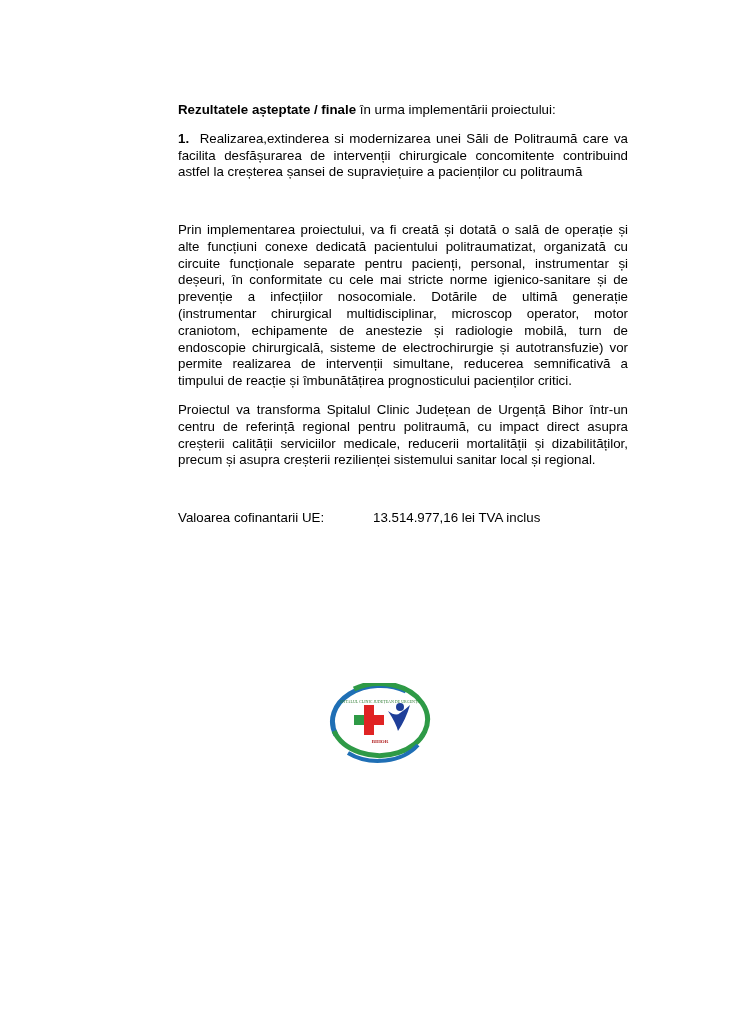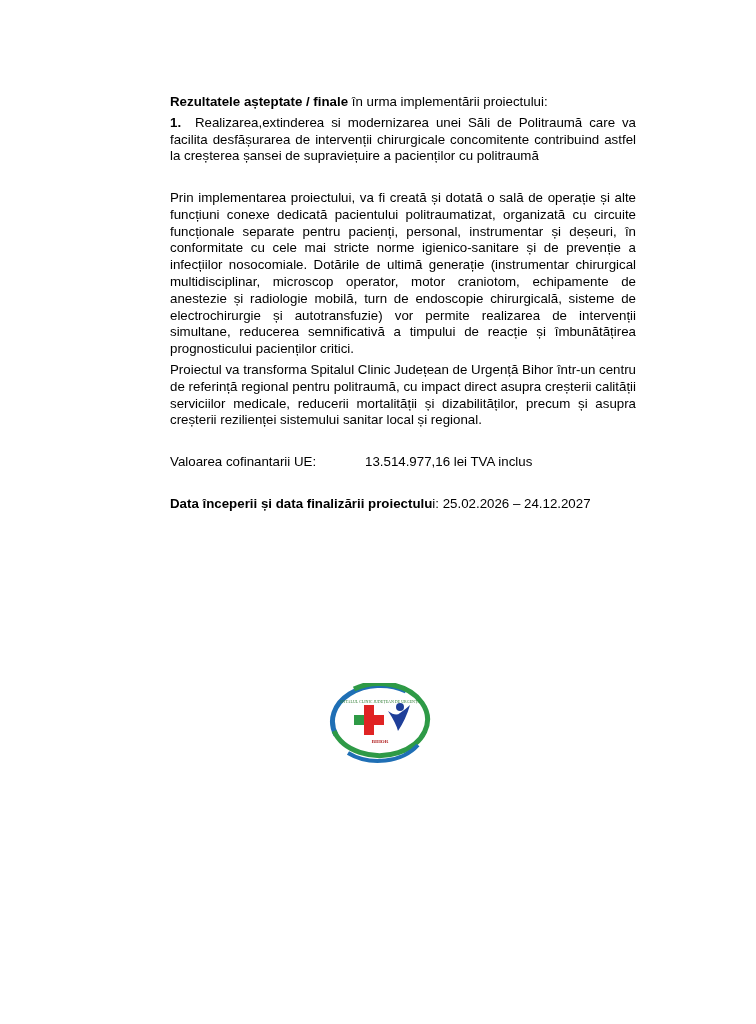--- a/index.html
+++ b/index.html
@@ -2,39 +2,38 @@
 <html><head>
   <meta charset="utf-8">
   <style>
     html, body { margin: 0; padding: 0; background: #ffffff; }
     body { width: 756px; height: 1024px; position: relative; overflow: hidden; }
     .page {
       position: absolute; left: 138px; top: 90px; width: 502px;
       font-family: "Liberation Sans", sans-serif;
       font-size: 13.3px; line-height: 16.8px; color: #000000;
     }
-    p { margin: 4px; text-align: justify; padding-left: 28px; }
+    p { margin: 12px; text-align: justify; padding-left: 28px; }
     .gap { height: 16.8px; }
     b { font-weight: bold; }
     .label-fixed { display: inline-block; width: 195px; font-weight: normal; }
     .logo { position: absolute; left: 326px; top: 683px; width: 108px; height: 82px; }
   </style>
 </head>
 <body>
 
 <div class="page">
   <p><b>Rezultatele așteptate / finale</b><span> în urma implementării proiectului:</span></p>
   <p><b>1.</b><span style="white-space:pre-wrap">  Realizarea,extinderea si modernizarea unei Săli de Politraumă care va facilita desfășurarea de intervenții chirurgicale concomitente contribuind astfel la creșterea șansei de supraviețuire a pacienților cu politraumă</span></p>
   <div class="gap"></div>
   <p>Prin implementarea proiectului, va fi creată și dotată o sală de operație și alte funcțiuni conexe dedicată pacientului politraumatizat, organizată cu circuite funcționale separate pentru pacienți, personal, instrumentar și deșeuri, în conformitate cu cele mai stricte norme igienico-sanitare și de prevenție a infecțiilor nosocomiale. Dotările de ultimă generație (instrumentar chirurgical multidisciplinar, microscop operator, motor craniotom, echipamente de anestezie și radiologie mobilă, turn de endoscopie chirurgicală, sisteme de electrochirurgie și autotransfuzie) vor permite realizarea de intervenții simultane, reducerea semnificativă a timpului de reacție și îmbunătățirea prognosticului pacienților critici.</p>
   <p>Proiectul va transforma Spitalul Clinic Județean de Urgență Bihor într-un centru de referință regional pentru politraumă, cu impact direct asupra creșterii calității serviciilor medicale, reducerii mortalității și dizabilităților, precum și asupra creșterii rezilienței sistemului sanitar local și regional.</p>
   <div class="gap"></div>
   <p><span class="label-fixed">Valoarea cofinantarii UE:</span><span>13.514.977,16 lei TVA inclus</span></p>
   <div class="gap"></div>
-  <p><b>Data începerii și data finalizării proiectulu</b><span>i: 25.02.2026 – 24.12.2027</span></p>
   <div class="gap"></div>
   <div class="gap"></div>
 </div>
 
 <div class="logo">
   <svg width="108" height="82" viewBox="0 0 108 82" xmlns="http://www.w3.org/2000/svg">
     <ellipse cx="54" cy="41" rx="50" ry="37" fill="#ffffff"></ellipse>
     <path d="M10 52 A48 36 0 0 1 80 8" fill="none" stroke="#1f6fb5" stroke-width="5"></path>
     <path d="M28 6 A48 36 0 1 1 8 48" fill="none" stroke="#2e9a46" stroke-width="5"></path>
     <path d="M22 70 A48 36 0 0 0 92 62" fill="none" stroke="#1f6fb5" stroke-width="4"></path>

